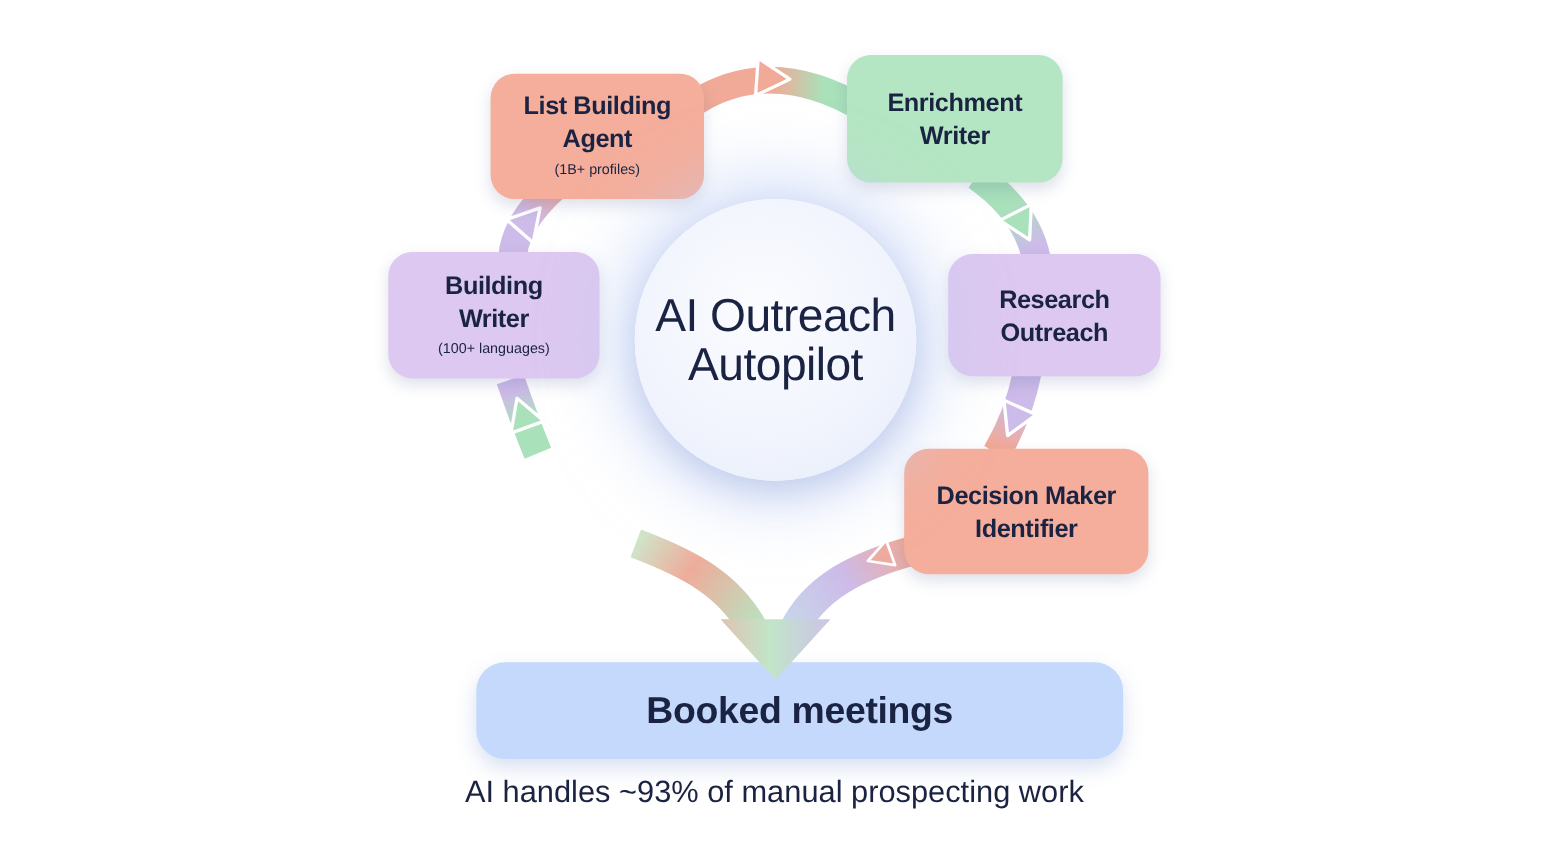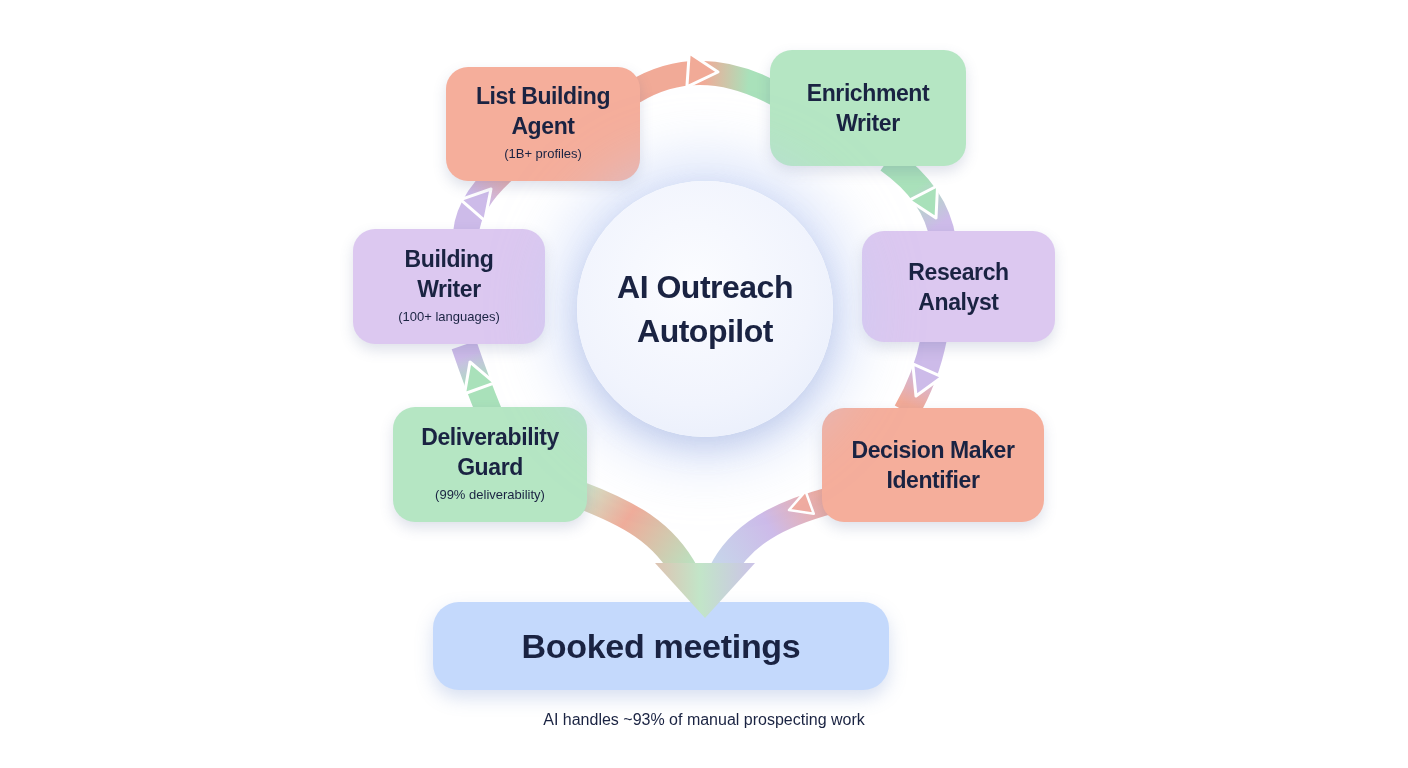--- a/index.html
+++ b/index.html
@@ -19,31 +19,31 @@
   .node-title { font-weight:bold; font-size:23px; line-height:30px; letter-spacing:-0.4px; }
   .node-title .tl { display:block; white-space:nowrap; }
   .node-subtitle { font-size:13px; line-height:26px; white-space:nowrap; }
   .hub {
     position:absolute; z-index:3; left:577px; top:181px; width:256px; height:256px;
     border-radius:50%;
     background:radial-gradient(circle at 45% 40%, #fbfcff 0%, #f1f4fd 58%, #e4ebfa 100%);
     box-shadow:0 10px 28px rgba(120,140,200,0.28), 0 0 60px 24px rgba(190,205,245,0.55);
     display:flex; align-items:center; justify-content:center; text-align:center;
   }
-  .hub-title { font-weight:bold; font-size:32px; line-height:44px; letter-spacing:-0.5px; }
+  .hub-title { font-weight:normal; font-size:42px; line-height:44px; letter-spacing:-0.5px; }
   .hub-title .tl { display:block; white-space:nowrap; }
   .outcome {
-    position:absolute; z-index:1; left:433px; top:602px; width:456px; height:88px;
+    position:absolute; z-index:1; left:433px; top:602px; width:588px; height:88px;
     border-radius:26px; box-shadow:0 8px 18px rgba(100,130,200,0.25);
     display:flex; align-items:center; justify-content:center;
   }
   .outcome-label { font-weight:bold; font-size:34px; letter-spacing:-0.3px; }
   .caption {
     position:absolute; z-index:1; left:0; top:704px; width:1408px;
-    text-align:center; font-size:16px; line-height:32px;
+    text-align:center; font-size:28px; line-height:32px;
   }
 </style>
 </head>
 <body>
 
 <div class="stage">
 
   <svg class="arrows" width="1408" height="768" viewBox="0 0 1408 768" aria-hidden="true">
     <defs>
       <linearGradient id="g1" gradientUnits="userSpaceOnUse" x1="634" y1="92" x2="786" y2="100">
@@ -131,32 +131,25 @@
     <div class="node-title">
       <span class="tl">Building</span>
       <span class="tl">Writer</span>
     </div>
     <div class="node-subtitle">(100+ languages)</div>
   </div>
 
   <div class="node" style="left: 862px; top: 231px; width: 193px; height: 111px; background: rgb(220, 200, 240); text-align: center;">
     <div class="node-title">
       <span class="tl">Research</span>
-      <span class="tl">Analyst</span>
+      <span class="tl">Outreach</span>
     </div>
     <div class="node-subtitle"></div>
   </div>
 
-  <div class="node" style="left: 393px; top: 407px; width: 194px; height: 115px; background: rgb(181, 230, 195);">
-    <div class="node-title">
-      <span class="tl">Deliverability</span>
-      <span class="tl">Guard</span>
-    </div>
-    <div class="node-subtitle">(99% deliverability)</div>
-  </div>
 
   <div class="node" style="left: 822px; top: 408px; width: 222px; height: 114px; background: rgb(245, 174, 155); align-items: center;">
     <div class="node-title">
       <span class="tl">Decision Maker</span>
       <span class="tl">Identifier</span>
     </div>
     <div class="node-subtitle"></div>
   </div>
 
   <div class="hub">

